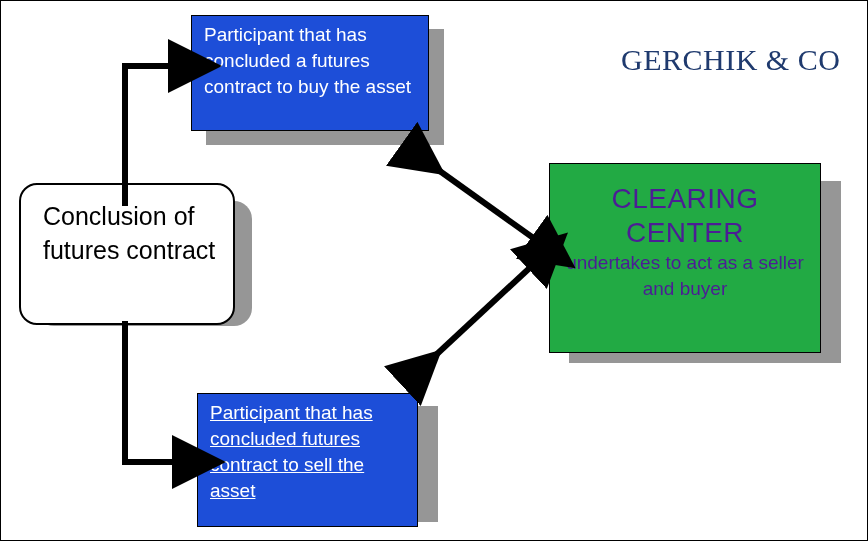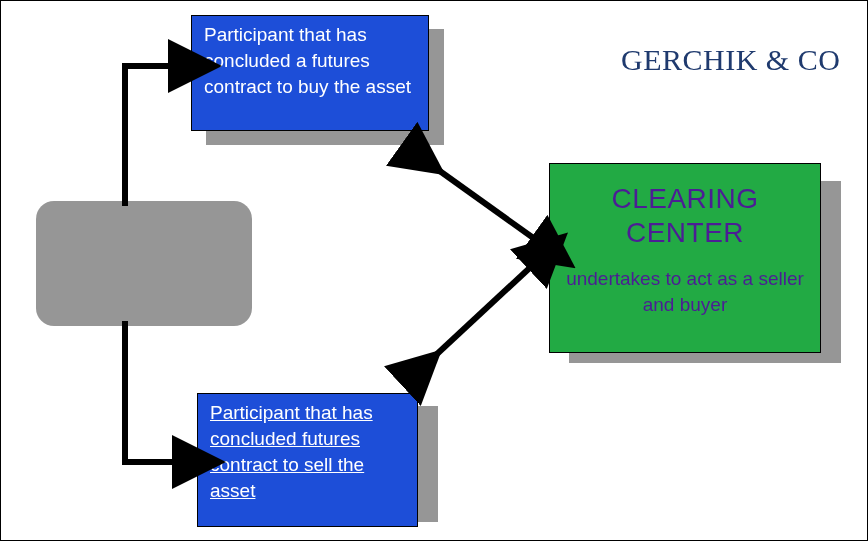--- a/index.html
+++ b/index.html
@@ -50,21 +50,21 @@
     padding-top: 18px;
   }
   .green-title {
     font-size: 28px;
     line-height: 34px;
     letter-spacing: 0.5px;
   }
   .green-sub {
     font-size: 19px;
     line-height: 26px;
-    margin-top: 16px;
+    margin-top: 0;
   }
 
   .rounded-box {
     background: #ffffff;
     border: 2px solid #000000;
     border-radius: 18px;
     color: #000000;
     font-size: 25px;
     line-height: 34px;
     padding: 14px 0 0 22px;
@@ -114,20 +114,23 @@
 
   <div class="box blue-box" style="left:196px; top:392px; width:221px; height:134px;text-decoration:underline;">
     <span>Participant that has concluded futures contract to sell the asset</span>
   </div>
 
   <div class="box green-box" style="left:548px; top:162px; width:272px; height:190px;">
     <div class="green-title">CLEARING CENTER</div>
     <div class="green-sub">undertakes to act as a seller and buyer</div>
   </div>
 
+  <div class="box rounded-box" style="left:18px; top:182px; width:216px; height:142px;">
+    <span>Conclusion of futures contract</span>
+  </div>
 
   <svg id="arrows" viewBox="0 0 868 541">
     <defs>
       <marker id="ah" markerWidth="9" markerHeight="9" refX="1.5" refY="4.5" orient="auto" markerUnits="strokeWidth">
         <path d="M0,0 L9,4.5 L0,9 z" fill="#000000"></path>
       </marker>
     </defs>
 
     <g>
       <path d="M124,205 L124,65 L176,65" stroke="#000000" stroke-width="6" fill="none" marker-end="url(#ah)"></path>

